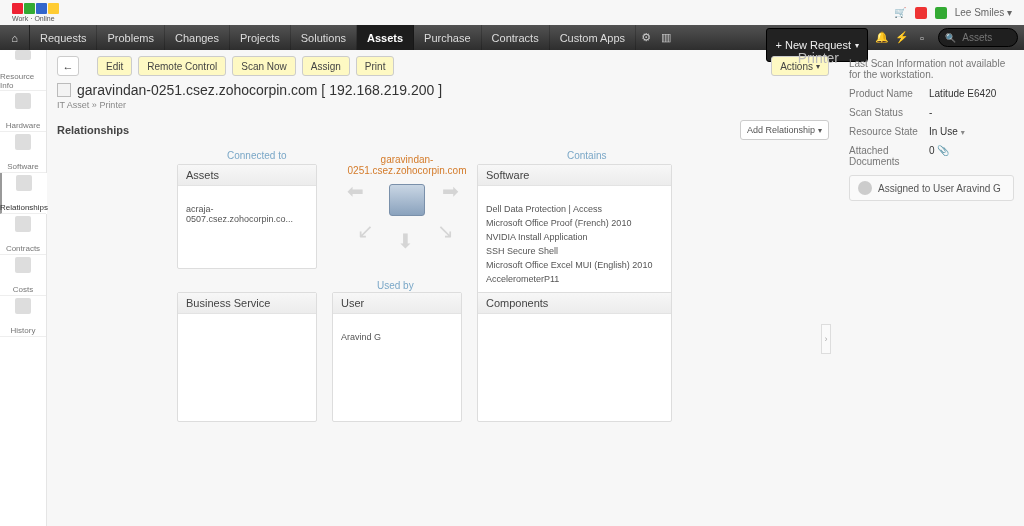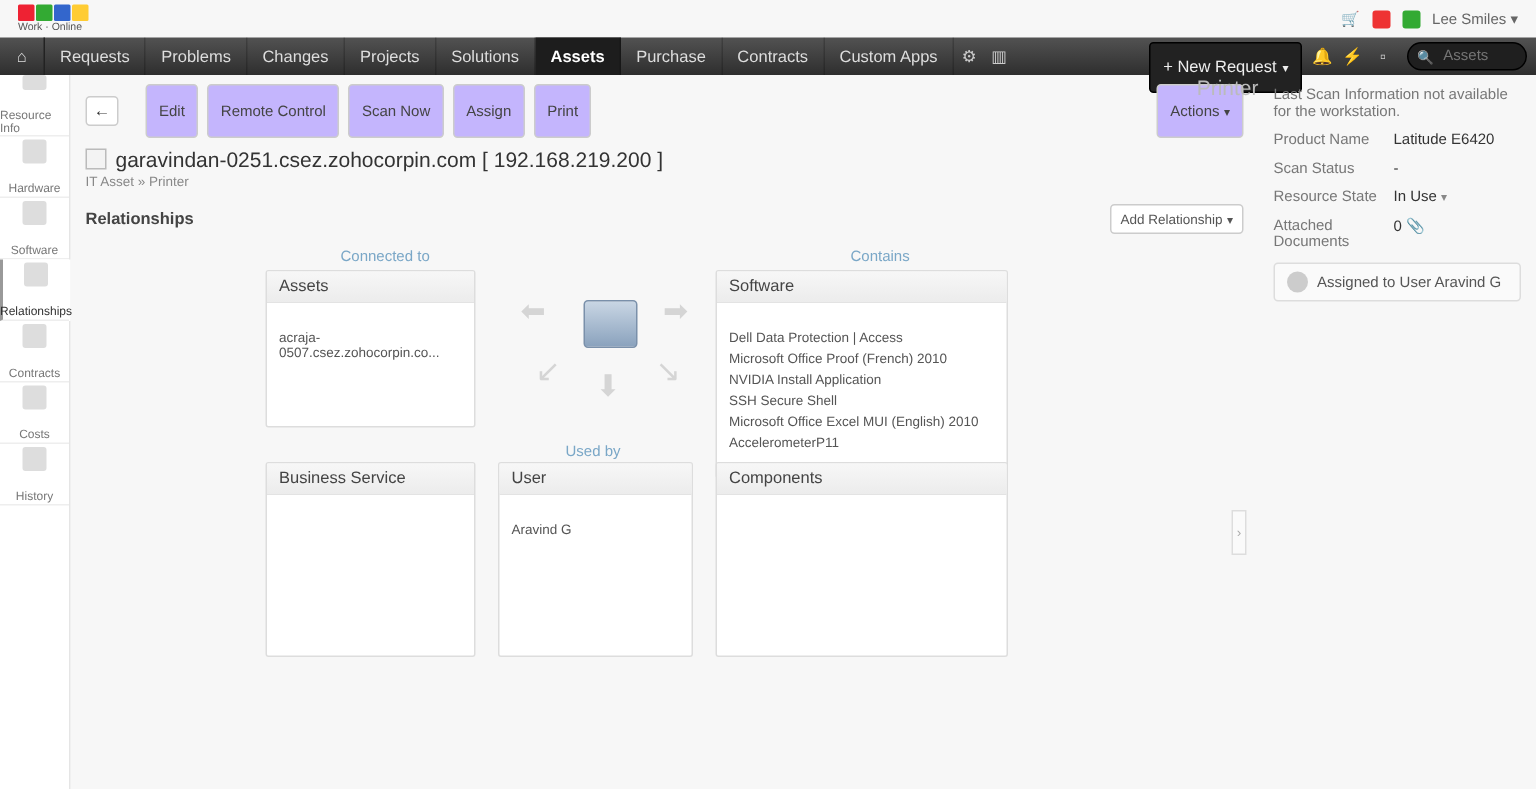--- a/index.html
+++ b/index.html
@@ -25,21 +25,21 @@
 .body{display:flex;height:calc(100% - 50px)}
 .leftcol{width:47px;border-right:1px solid #e5e5e5;background:#fff;display:flex;flex-direction:column}
 .leftcol .tab{height:41px;border-bottom:1px solid #eee;display:flex;flex-direction:column;align-items:center;justify-content:center;font-size:8px;color:#777;cursor:pointer;gap:12px}
 .leftcol .tab.active{background:#fff;border-left:2px solid #999;box-shadow:1px 0 0 #fff;color:#333}
 .leftcol .tabicon{width:16px;height:16px;background:#ddd;border-radius:2px}
 .center{flex:1;padding:6px 10px 0 10px;overflow:hidden;position:relative}
 .right{width:185px;padding:8px 10px;font-size:10px;color:#555}
 
 .toolbar{display:flex;align-items:center;gap:6px;margin-bottom:6px}
 .toolbar .back{width:22px;height:20px;border:1px solid #ccc;background:#fff;border-radius:3px;display:flex;align-items:center;justify-content:center;cursor:pointer}
-.toolbar .btn{height:36px;border:1px solid #ccc;background:#c4b5fd;border-radius:3px;padding:0 8px;display:flex;align-items:center;font-size:10px;color:#444;cursor:pointer}
+.toolbar .btn{height:20px;border:1px solid #ccc;background:#fef9c3;border-radius:3px;padding:0 8px;display:flex;align-items:center;font-size:10px;color:#444;cursor:pointer}
 .toolbar .spacer{flex:1}
 .pagetitle{font-size:14px;color:#333;margin:2px 0 2px 0;display:flex;align-items:center;gap:6px}
 .pagetitle .cube{width:14px;height:14px;border:1px solid #bbb;background:#f3f3f3}
 .breadcrumb{font-size:9px;color:#888;margin-bottom:10px}
 .sectionhead{display:flex;align-items:center;justify-content:space-between;margin-bottom:4px}
 .sectionhead h3{font-size:11px;font-weight:bold;color:#444;margin:0}
 .addrel{height:20px;border:1px solid #ccc;background:#fff;border-radius:3px;padding:0 6px;font-size:9px;display:flex;align-items:center;gap:3px;cursor:pointer;color:#555}
 
 .canvas{position:relative;height:330px}
 .panel{position:absolute;border:1px solid #ddd;background:#fff;border-radius:2px}
@@ -171,20 +171,24 @@
           <span>Add Relationship</span> 
           <span style="font-size:8px">▾</span>
         </div>
     </div>
 
     <div class="canvas">
       <div class="lbl" style="left:170px;top:6px">Connected to</div>
       <div class="lbl" style="left:510px;top:6px">Contains</div>
       <div class="lbl" style="left:320px;top:136px">Used by</div>
 
+      <div class="centername" style="left:280px;top:10px">
+        <div>garavindan-</div>
+          <div>0251.csez.zohocorpin.com</div>
+      </div>
       <div class="compimg" style="left:332px;top:40px"></div>
       <div class="arrow" style="left:290px;top:35px">⬅</div>
       <div class="arrow" style="left:385px;top:35px">➡</div>
       <div class="arrow" style="left:300px;top:75px">↙</div>
       <div class="arrow" style="left:340px;top:85px">⬇</div>
       <div class="arrow" style="left:380px;top:75px">↘</div>
 
       <div class="panel" style="left:120px;top:20px;width:140px;height:105px">
         <div class="panel-head">Assets</div>
         <div class="panel-body">

